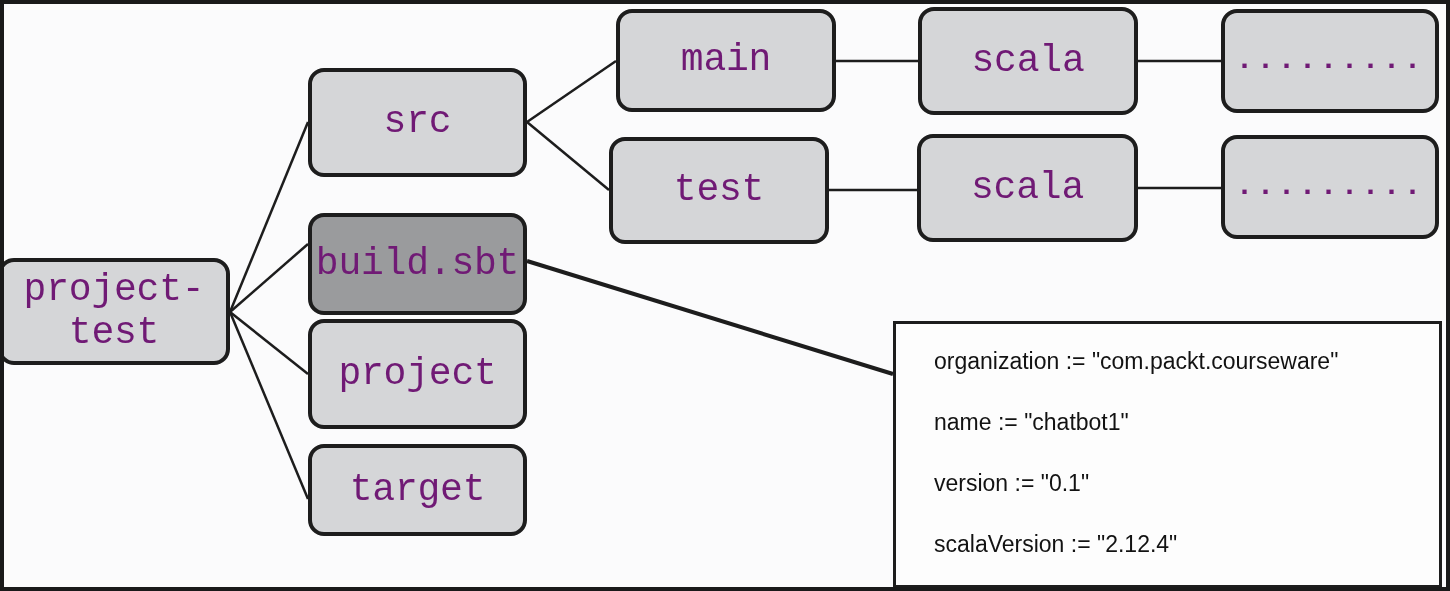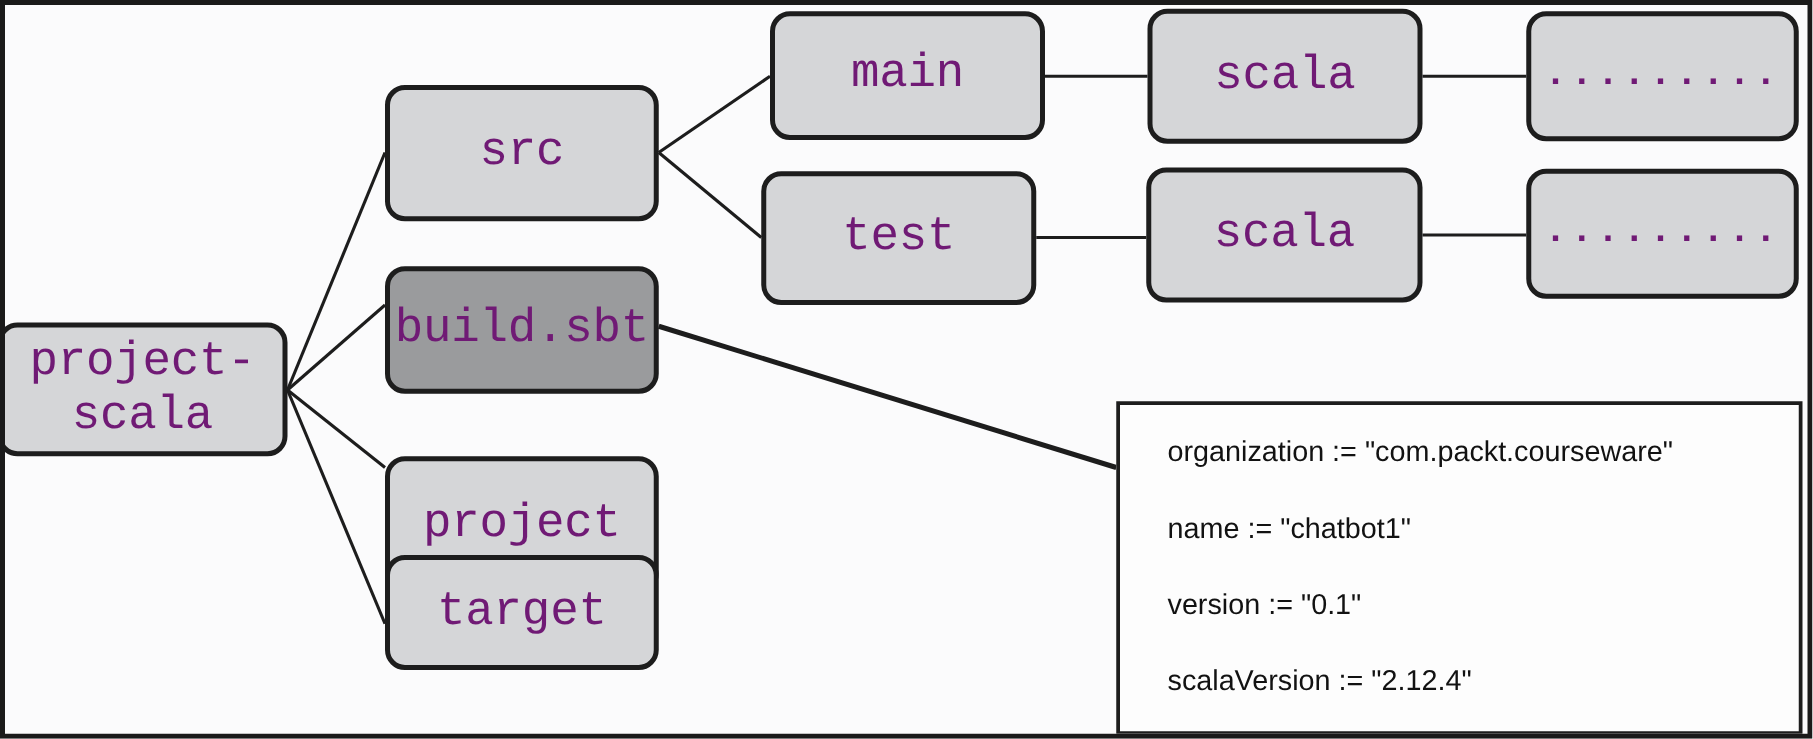--- a/index.html
+++ b/index.html
@@ -97,32 +97,32 @@
     <line x1="832" y1="57" x2="914" y2="57" stroke="#1d1d1d" stroke-width="2.5"></line>
     <line x1="1134" y1="57" x2="1217" y2="57" stroke="#1d1d1d" stroke-width="2.5"></line>
     <line x1="825" y1="186" x2="913" y2="186" stroke="#1d1d1d" stroke-width="2.5"></line>
     <line x1="1134" y1="184" x2="1217" y2="184" stroke="#1d1d1d" stroke-width="2.5"></line>
 
     <line x1="523" y1="257" x2="889" y2="370" stroke="#1d1d1d" stroke-width="4"></line>
   </svg>
 
   <div class="node" style="left:-6px; top:254px; width:232px; height:107px;">
     <span class="node-label">project-
-scala</span>
+test</span>
   </div>
 
   <div class="node" style="left:304px; top:64px; width:219px; height:109px;">
     <span class="node-label">src</span>
   </div>
 
   <div class="node dark" style="left:304px; top:189px; width:219px; height:102px;">
     <span class="node-label">build.sbt</span>
   </div>
 
-  <div class="node" style="left:304px; top:315px; width:219px; height:110px;margin-top:46px;">
+  <div class="node" style="left:304px; top:315px; width:219px; height:110px;">
     <span class="node-label">project</span>
   </div>
 
   <div class="node" style="left:304px; top:440px; width:219px; height:92px;">
     <span class="node-label">target</span>
   </div>
 
   <div class="node" style="left:612px; top:5px; width:220px; height:103px;">
     <span class="node-label">main</span>
   </div>

